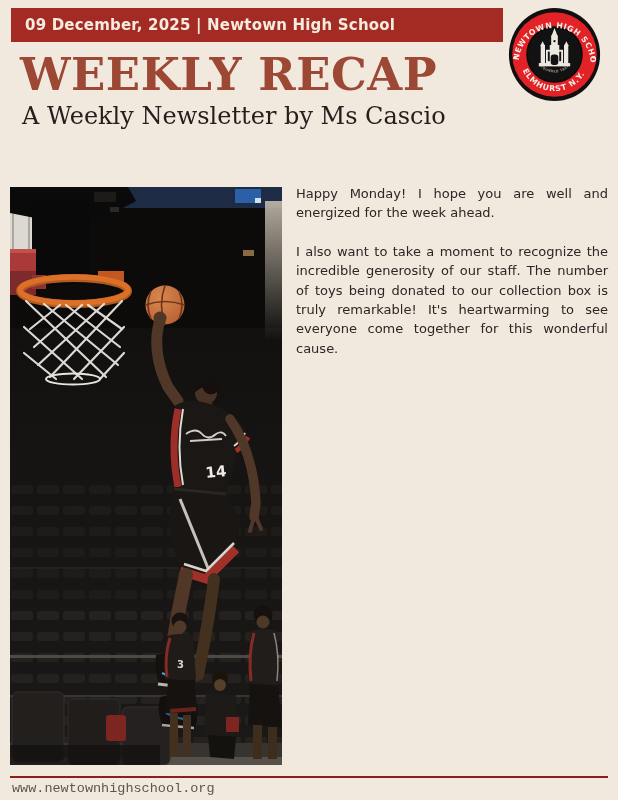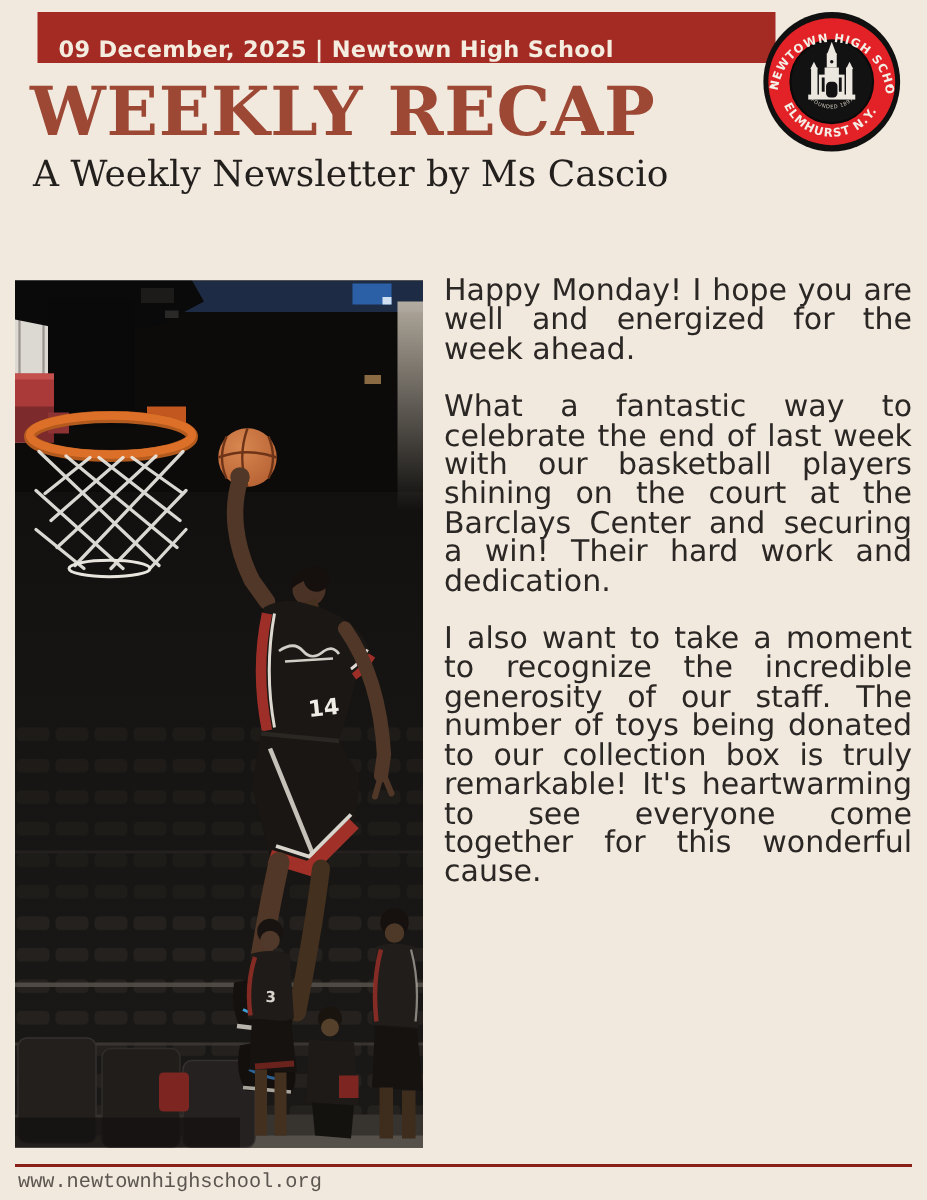--- a/index.html
+++ b/index.html
@@ -5,24 +5,24 @@
   * { margin: 0; padding: 0; box-sizing: border-box; }
   html, body { background: #d8d0c6; }
   .page {
     position: relative;
     width: 618px; height: 800px;
     background: #f1e8de;
     overflow: hidden;
     font-family: "DejaVu Sans", "Liberation Sans", sans-serif;
   }
   .date-bar {
-    position: absolute; left: 25px; top: 8px;
+    position: absolute; left: 11px; top: 8px;
     width: 492px; height: 34px;
     background: #a42a24;
-    display: flex; align-items: flex-end;
+    display: flex; align-items: center;
   }
   .date-bar span {
     color: #f3ecdf; font-size: 15px; font-weight: bold;
     padding-left: 14px; letter-spacing: 0.2px;
     font-family: "DejaVu Sans", sans-serif;
   }
   .logo { position: absolute; left: 507px; top: 7px; width: 95px; height: 97px; }
   .page-title {
     position: absolute; left: 20px; top: 50px;
     font-family: "DejaVu Serif", "Liberation Serif", serif;
@@ -38,21 +38,21 @@
     position: absolute; left: 10px; top: 187px;
     width: 272px; height: 578px;
     background: #131110;
   }
   .photo svg { display: block; width: 100%; height: 100%; }
   .content {
     position: absolute; left: 296px; top: 184px; width: 312px;
   }
   .content p {
     font-family: "DejaVu Sans", sans-serif;
-    font-size: 20px; line-height: 19.4px;
+    font-size: 13px; line-height: 19.4px;
     color: #2b2724;
     text-align: justify;
     margin-bottom: 19px;
   }
   .footer-line {
     position: absolute; left: 10px; top: 776px;
     width: 598px; height: 2px; background: #8b201b;
   }
   .footer-text {
     position: absolute; left: 12px; top: 781px;
@@ -263,20 +263,19 @@
           <path d="M240,497 L268,499 L272,540 L238,538 Z" fill="#151210"></path>
           <rect x="243" y="538" width="9" height="34" fill="#3e2c1d"></rect>
           <rect x="258" y="540" width="9" height="32" fill="#3e2c1d"></rect>
         </g>
       </g>
     </svg>
   </div>
 
   <div class="content">
     <p>Happy Monday! I hope you are well and energized for the week ahead.</p>
-    <p>What a fantastic way to celebrate the end of last week with our basketball players shining on the court at the Barclays Center and securing a win! Their hard work and dedication.</p>
     <p>I also want to take a moment to recognize the incredible generosity of our staff. The number of toys being donated to our collection box is truly remarkable! It's heartwarming to see everyone come together for this wonderful cause.</p>
   </div>
 
   <div class="footer-line"></div>
   <div class="footer-text">www.newtownhighschool.org</div>
 
 </div>
 
 </body></html>

